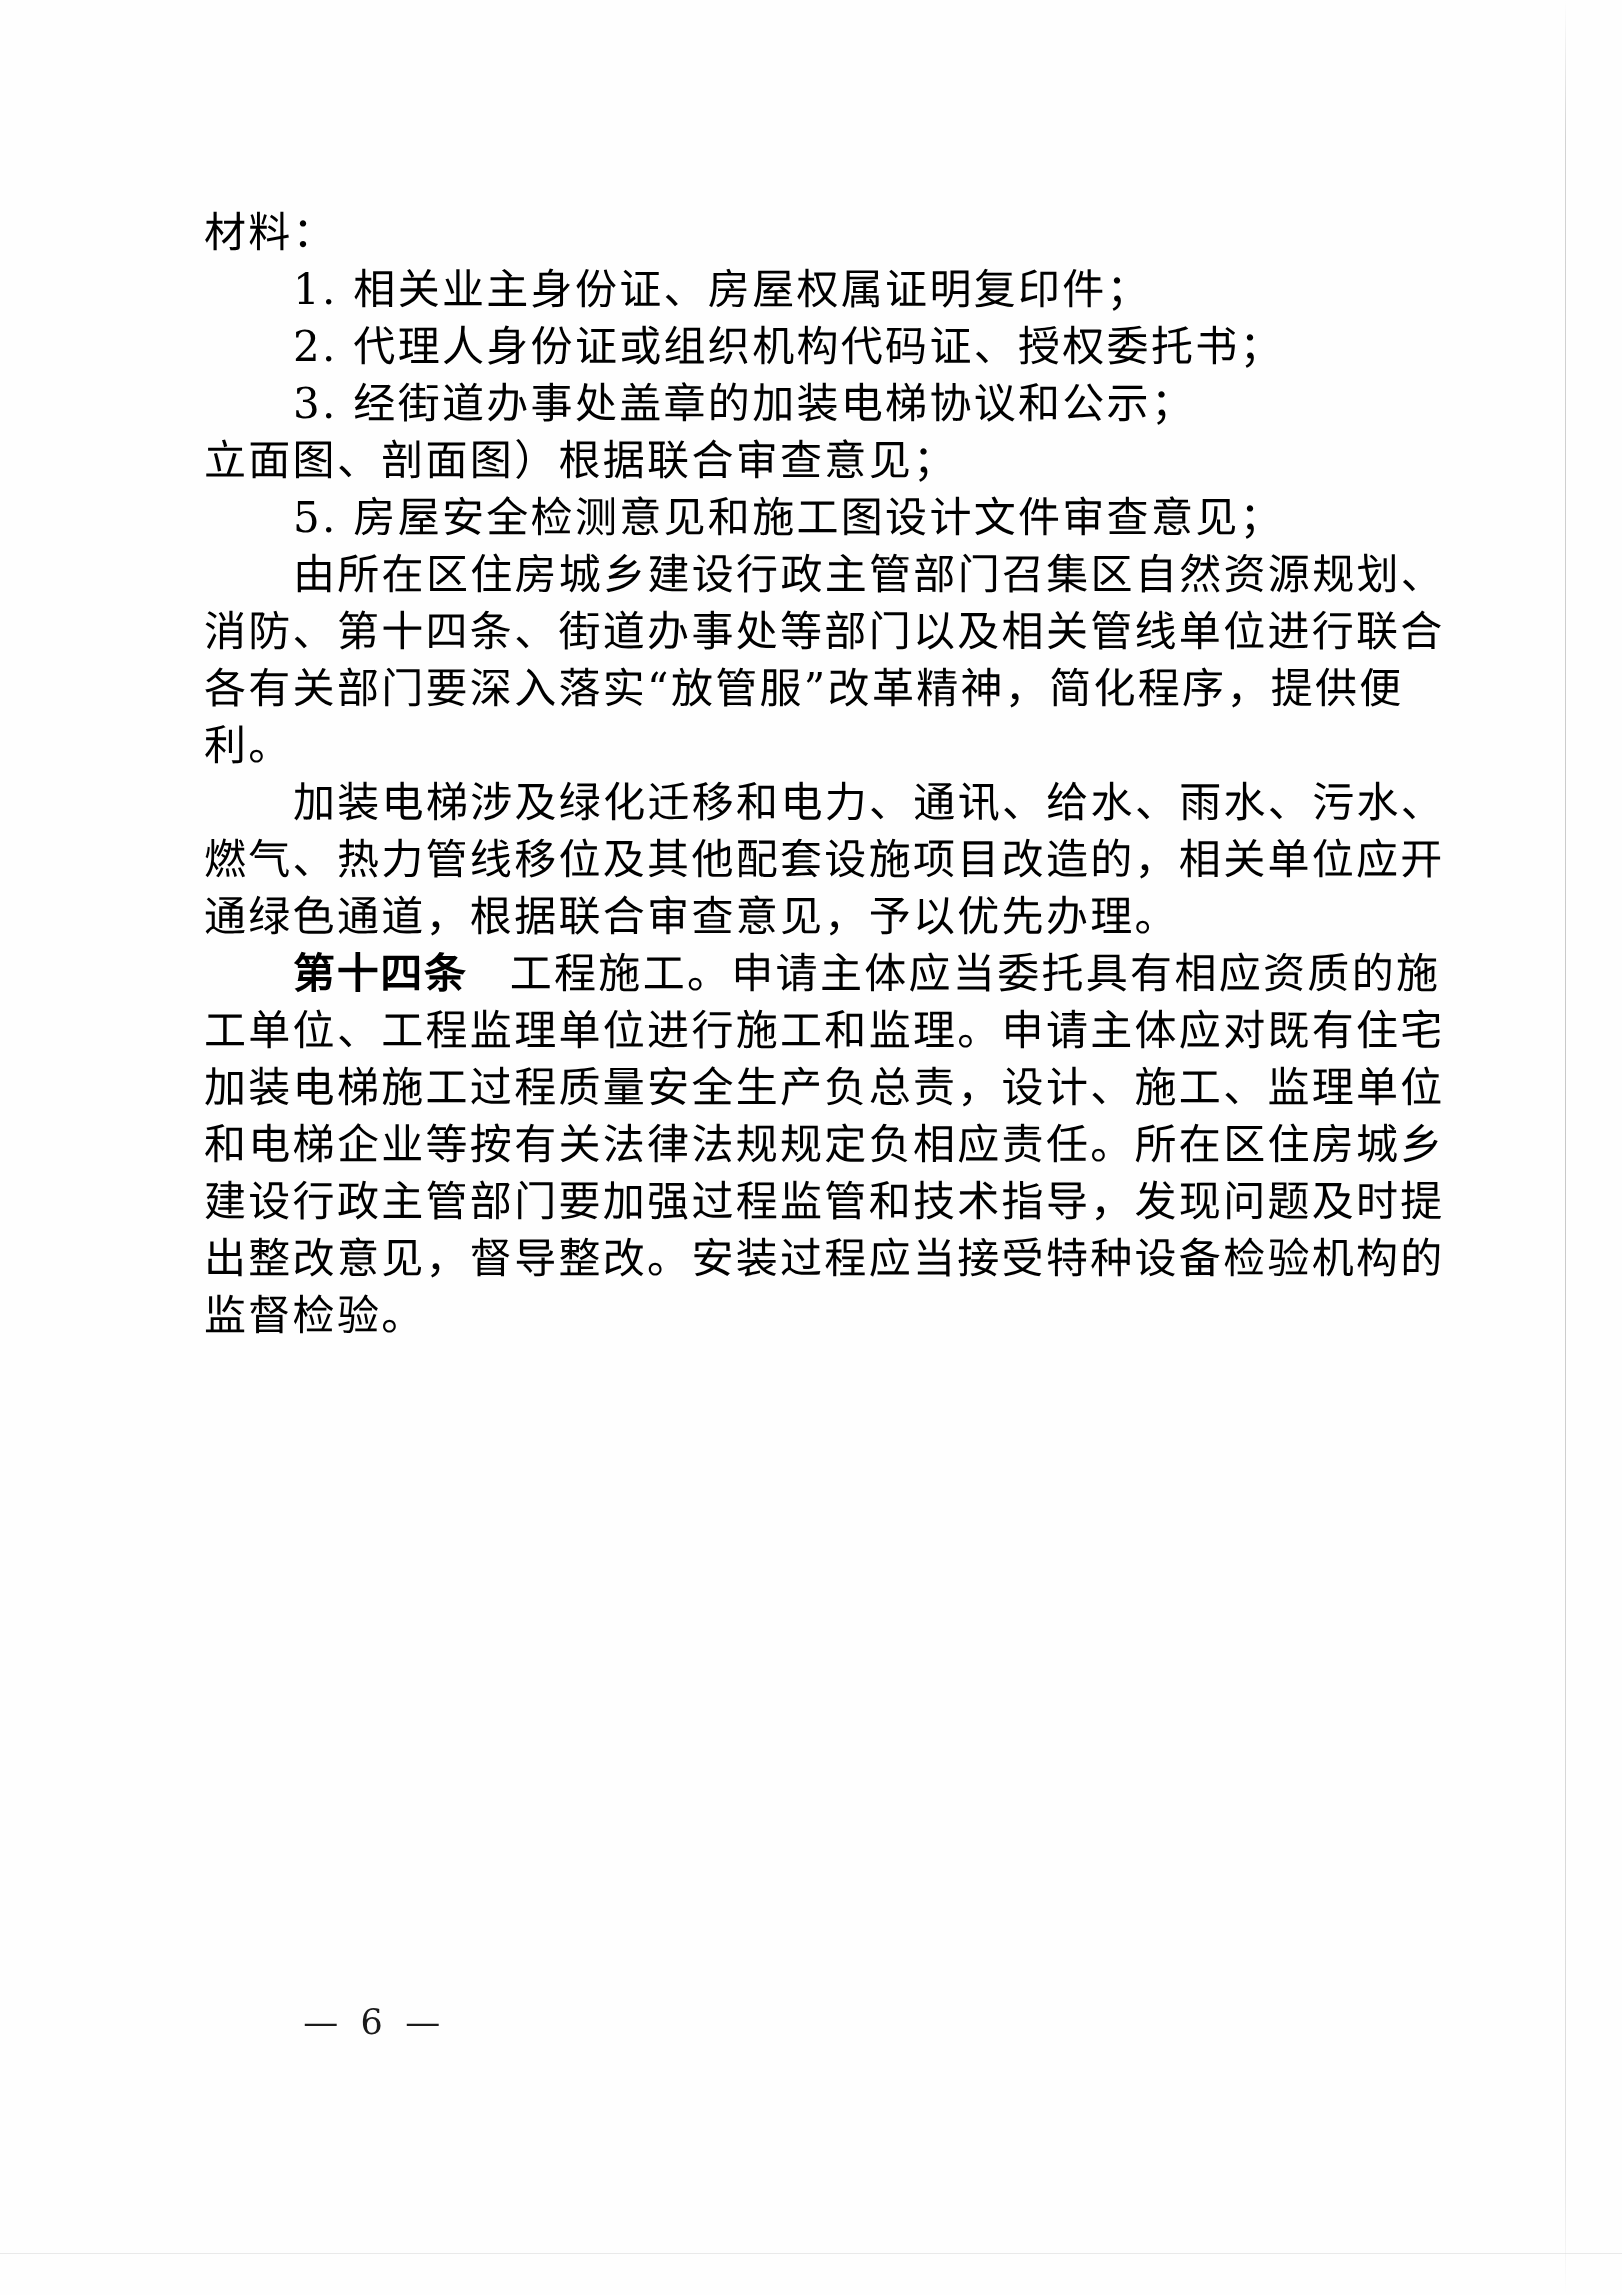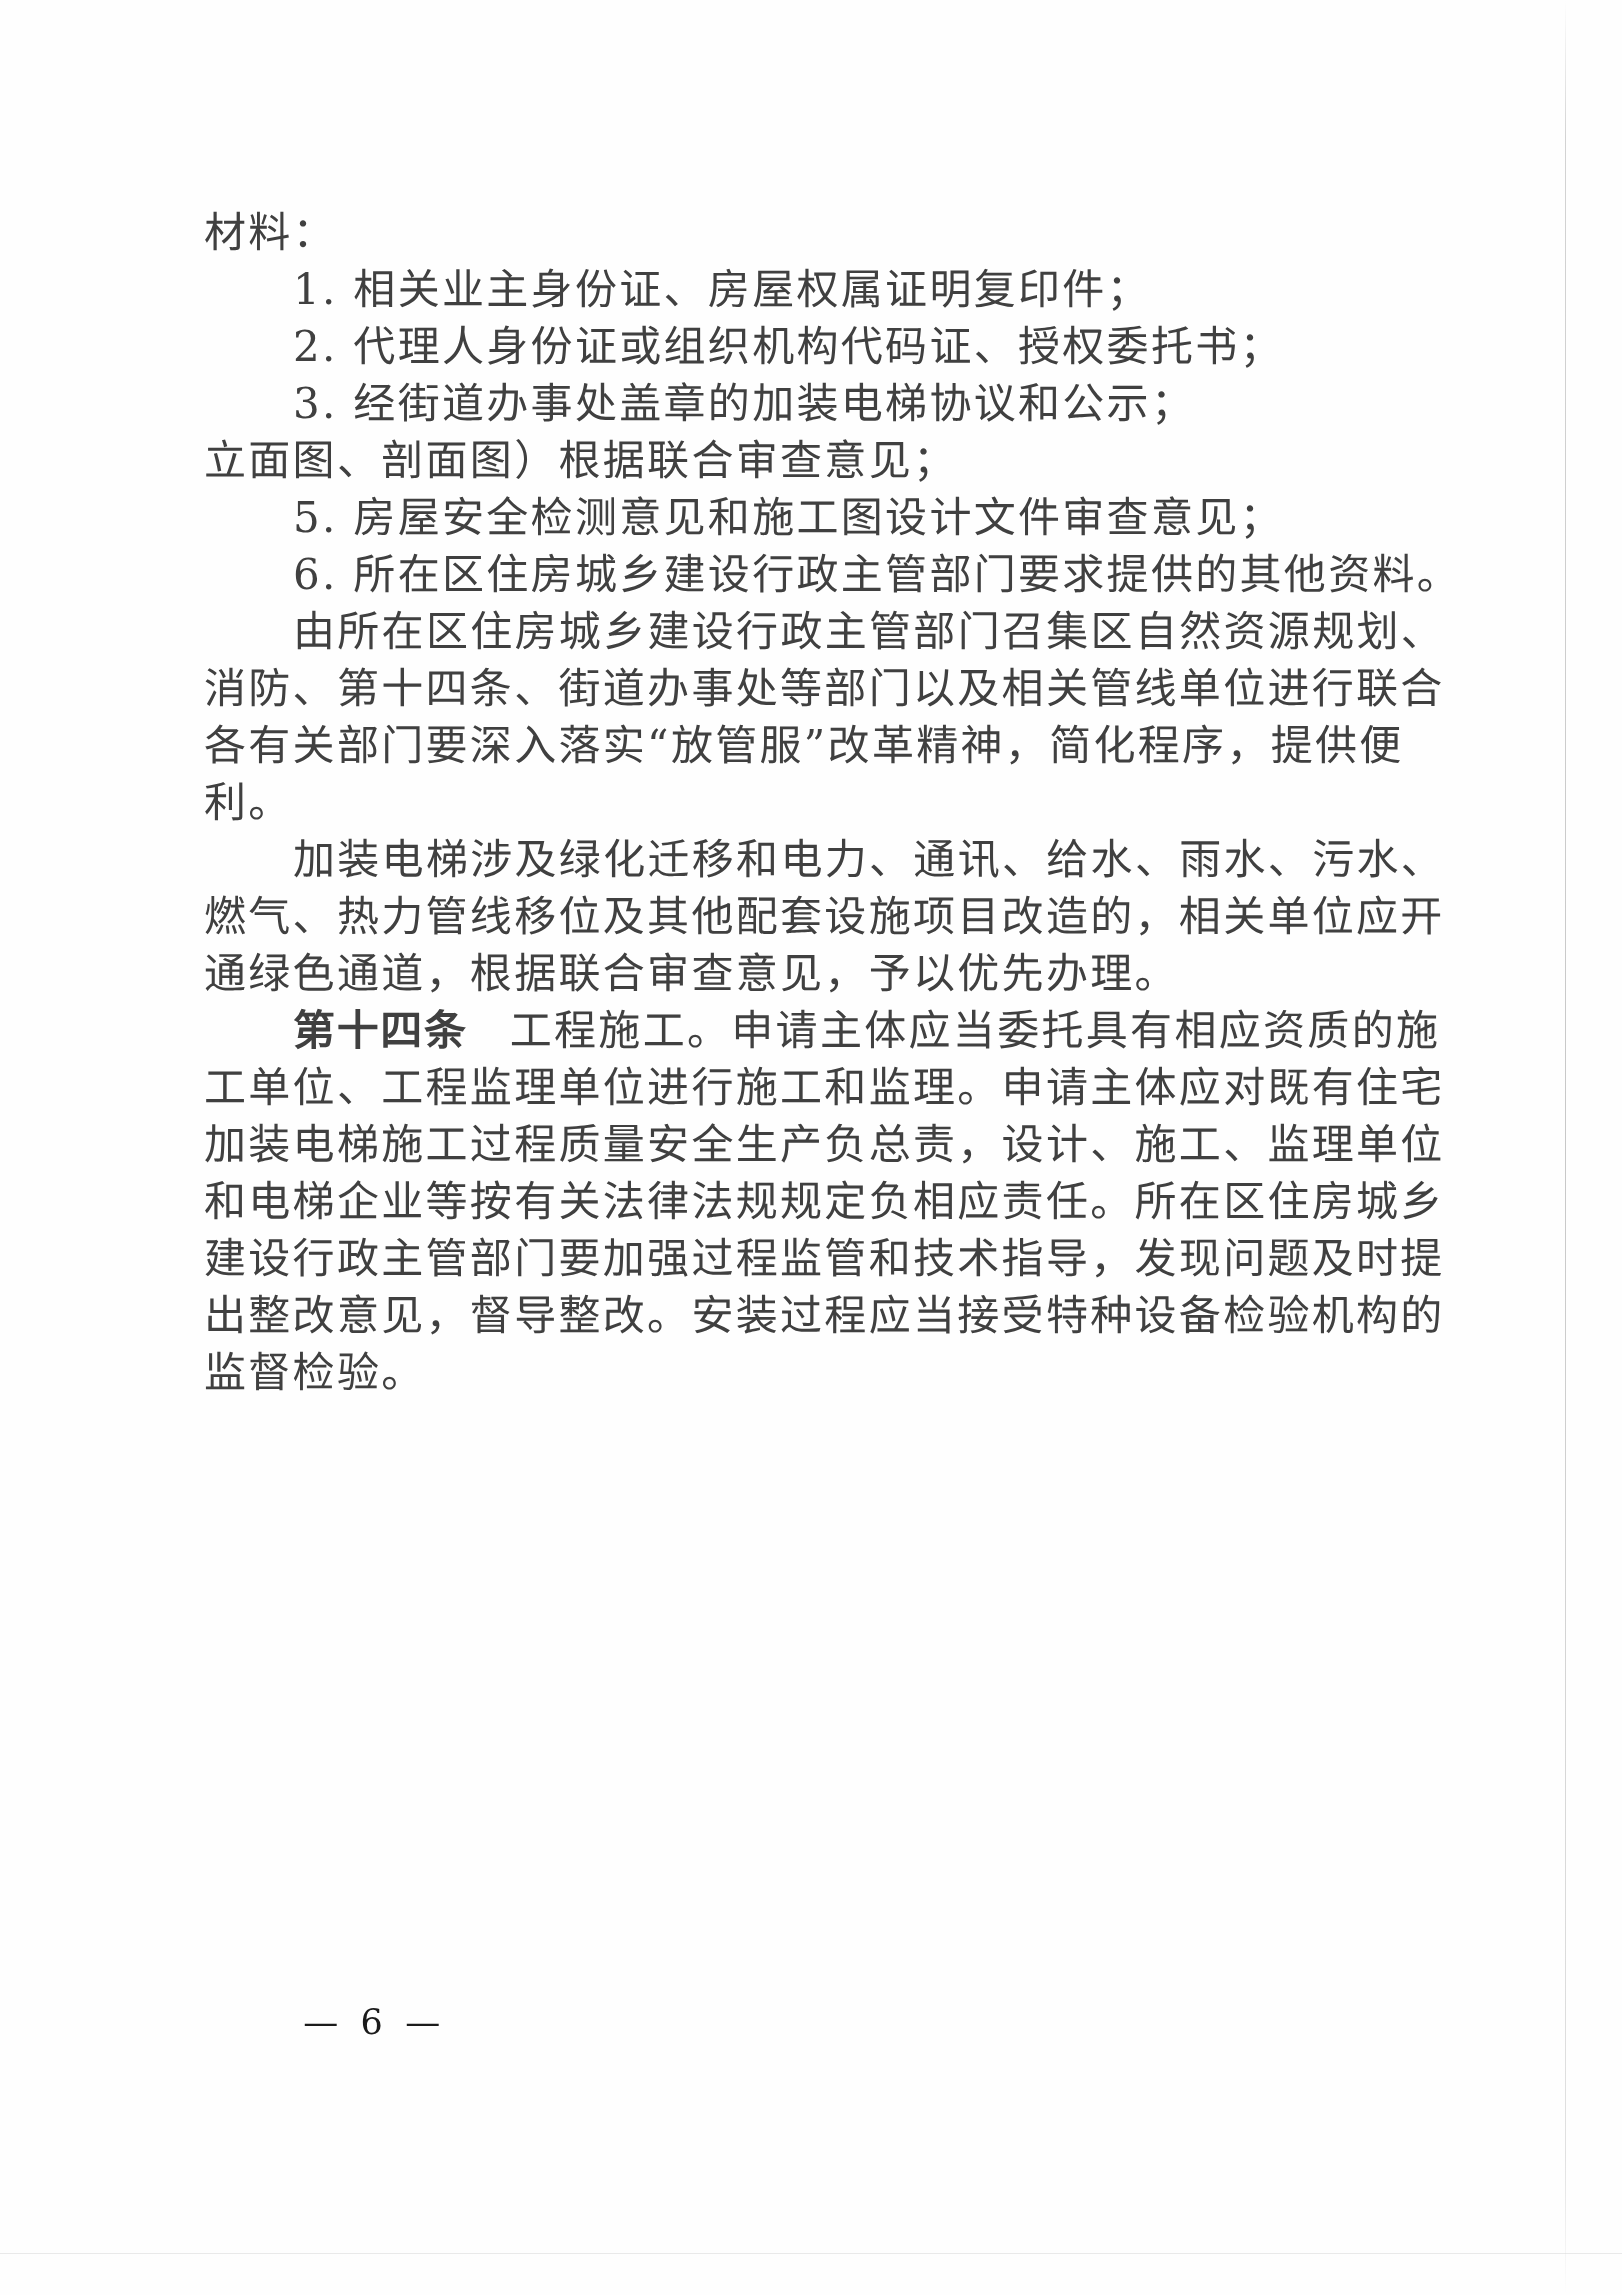--- a/index.html
+++ b/index.html
@@ -44,21 +44,21 @@
     left: 204px;
     top: 204px;
     width: 1227px;
   }
 
   .line {
     position: relative;
     height: 57px;
     line-height: 57px;
     font-size: 42px;
-    color: #404040;
+    color: #000000;
     white-space: nowrap;
     letter-spacing: 0.055em;
     font-family: "DejaVu Serif", "Liberation Serif", serif;
   }
   
   .line.body {
     font-weight: 400;
   }
   
   .indent2 { padding-left: 89px; text-align: right; }
@@ -97,21 +97,20 @@
 
   <div class="textblock">
 
     <div class="line body">材料：</div>
 
     <div class="line body num">1. 相关业主身份证、房屋权属证明复印件；</div>
     <div class="line body num">2. 代理人身份证或组织机构代码证、授权委托书；</div>
     <div class="line body num">3. 经街道办事处盖章的加装电梯协议和公示；</div>
     <div class="line body">立面图、剖面图）根据联合审查意见；</div>
     <div class="line body num">5. 房屋安全检测意见和施工图设计文件审查意见；</div>
-    <div class="line body num">6. 所在区住房城乡建设行政主管部门要求提供的其他资料。</div>
 
     <div class="line body indent2">由所在区住房城乡建设行政主管部门召集区自然资源规划、</div>
     <div class="line body">消防、第十四条、街道办事处等部门以及相关管线单位进行联合</div>
     <div class="line body">各有关部门要深入落实“放管服”改革精神，简化程序，提供便</div>
     <div class="line body">利。</div>
 
     <div class="line body indent2">加装电梯涉及绿化迁移和电力、通讯、给水、雨水、污水、</div>
     <div class="line body">燃气、热力管线移位及其他配套设施项目改造的，相关单位应开</div>
     <div class="line body">通绿色通道，根据联合审查意见，予以优先办理。</div>
 

